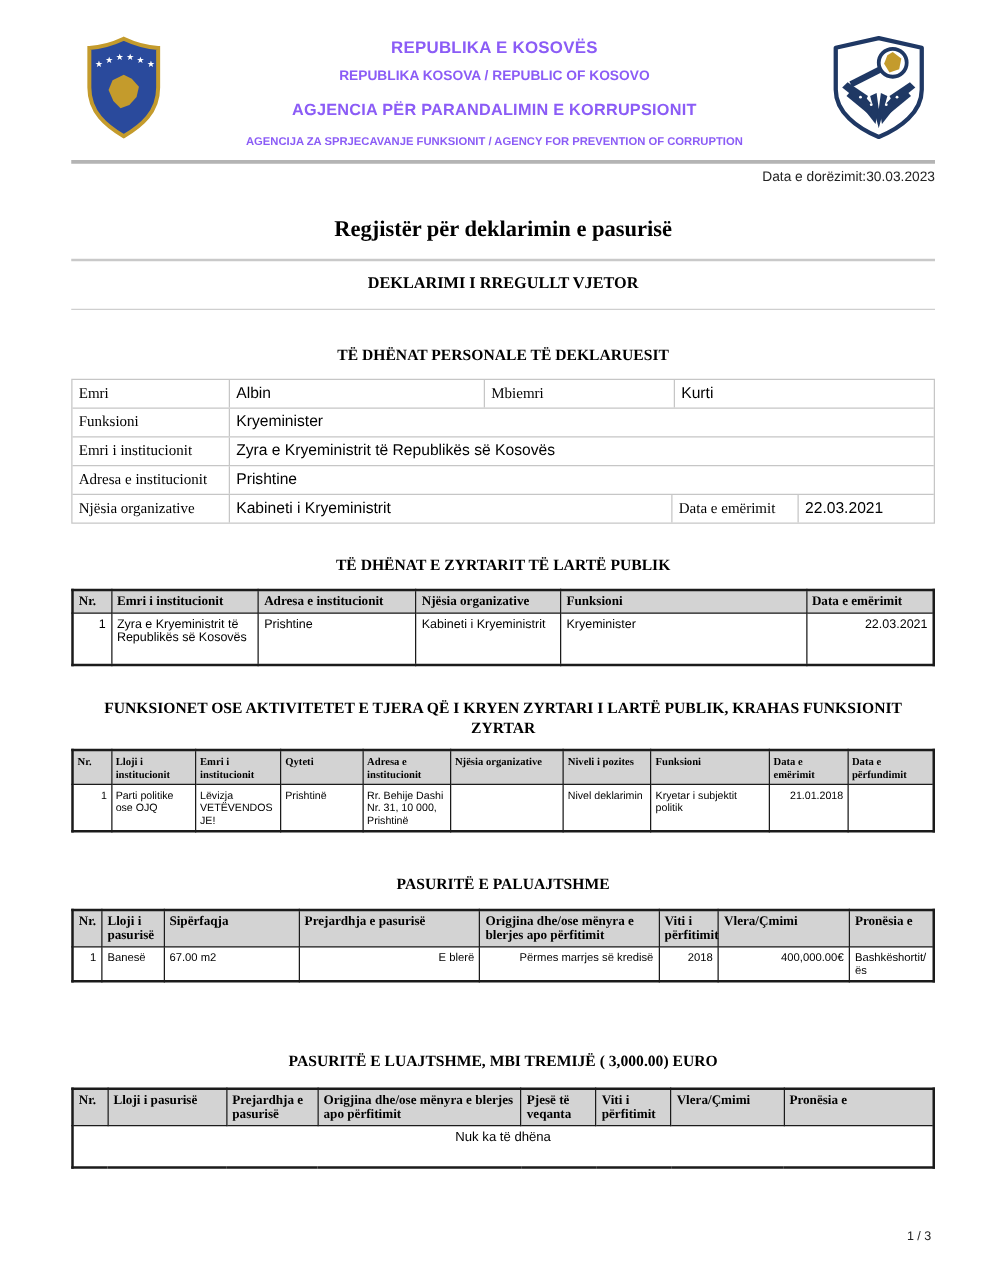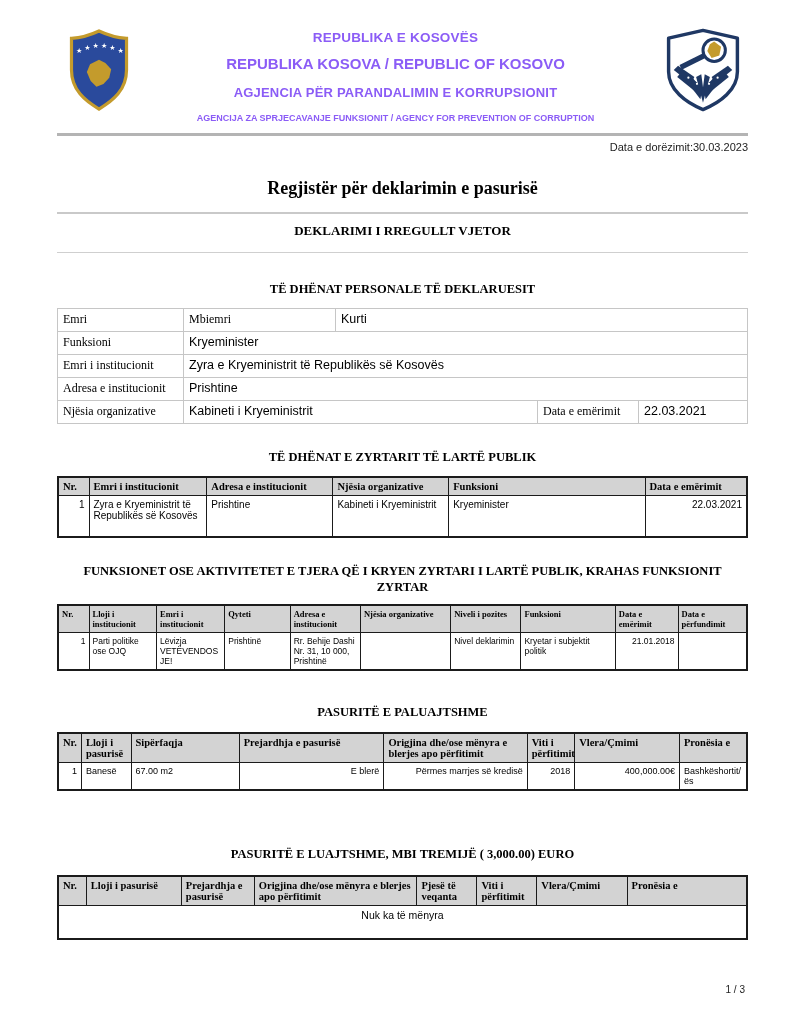--- a/index.html
+++ b/index.html
@@ -5,21 +5,21 @@
   html,body{margin:0;padding:0;background:#ffffff;}
   body{width:798px;height:1024px;overflow:hidden;font-family:"Liberation Sans",sans-serif;color:#000;}
   .page{position:relative;width:798px;height:1024px;background:#fff;}
   .content{padding:0 50px 0 57px;}
 
   
   .letterhead{display:flex;align-items:flex-start;padding-top:26px;}
   .emblem{width:64px;height:88px;flex:0 0 64px;margin-left:10px;}
   .lh-text{flex:1;text-align:center;color:#8b5cf6;font-weight:bold;}
   .lh1{font-size:13.5px;margin-top:4px;letter-spacing:.2px;}
-  .lh2{font-size:15px;margin-top:10px;}
+  .lh2{font-size:11px;margin-top:10px;}
   .lh3{font-size:13px;margin-top:13px;letter-spacing:.2px;}
   .lh4{font-size:9px;margin-top:13px;}
   .agency-logo{width:86px;height:88px;flex:0 0 86px;margin-right:2px;}
   .lh-divider{height:3px;background:#b4b4b4;margin-top:10px;}
   .subdate{text-align:right;font-size:11px;margin-top:5px;color:#222;}
 
   
   .doc-title{font-family:"Liberation Serif",serif;font-weight:bold;font-size:18px;text-align:center;margin:25px 0 0 0;}
   .rule{height:2px;background:#c9c9c9;margin-top:13px;}
   .rule.thin{height:1px;background:#cfcfcf;}
@@ -106,20 +106,21 @@
 
     <h1 class="doc-title">Regjistër për deklarimin e pasurisë</h1>
     <div class="rule"></div>
     <h2 class="doc-subtitle">DEKLARIMI I RREGULLT VJETOR</h2>
     <div class="rule thin"></div>
 
     <h3 class="sec-heading" style="margin-top:29px;">TË DHËNAT PERSONALE TË DEKLARUESIT</h3>
     <div class="personal-table">
       <div class="prow">
         <div class="pcell plabel" style="width:115px;">Emri</div>
+        <div class="pcell pvalue" style="width:193px;">Albin</div>
         <div class="pcell plabel" style="width:141px;">Mbiemri</div>
         <div class="pcell pvalue" style="flex:1;">Kurti</div>
       </div>
       <div class="prow">
         <div class="pcell plabel" style="width:115px;">Funksioni</div>
         <div class="pcell pvalue" style="flex:1;">Kryeminister</div>
       </div>
       <div class="prow">
         <div class="pcell plabel" style="width:115px;">Emri i institucionit</div>
         <div class="pcell pvalue" style="flex:1;">Zyra e Kryeministrit të Republikës së Kosovës</div>
@@ -269,21 +270,21 @@
           <th>Prejardhja e pasurisë</th>
           <th>Origjina dhe/ose mënyra e blerjes apo përfitimit</th>
           <th>Pjesë të veqanta</th>
           <th>Viti i përfitimit</th>
           <th>Vlera/Çmimi</th>
           <th>Pronësia e</th>
         </tr>
       </thead>
       <tbody>
         <tr>
-          <td class="empty-row" colspan="8">Nuk ka të mënyra</td>
+          <td class="empty-row" colspan="8">Nuk ka të dhëna</td>
         </tr>
       </tbody>
     </table>
 
   </div>
 
   <div class="page-number">1 / 3</div>
 </div>
 
 </body></html>

